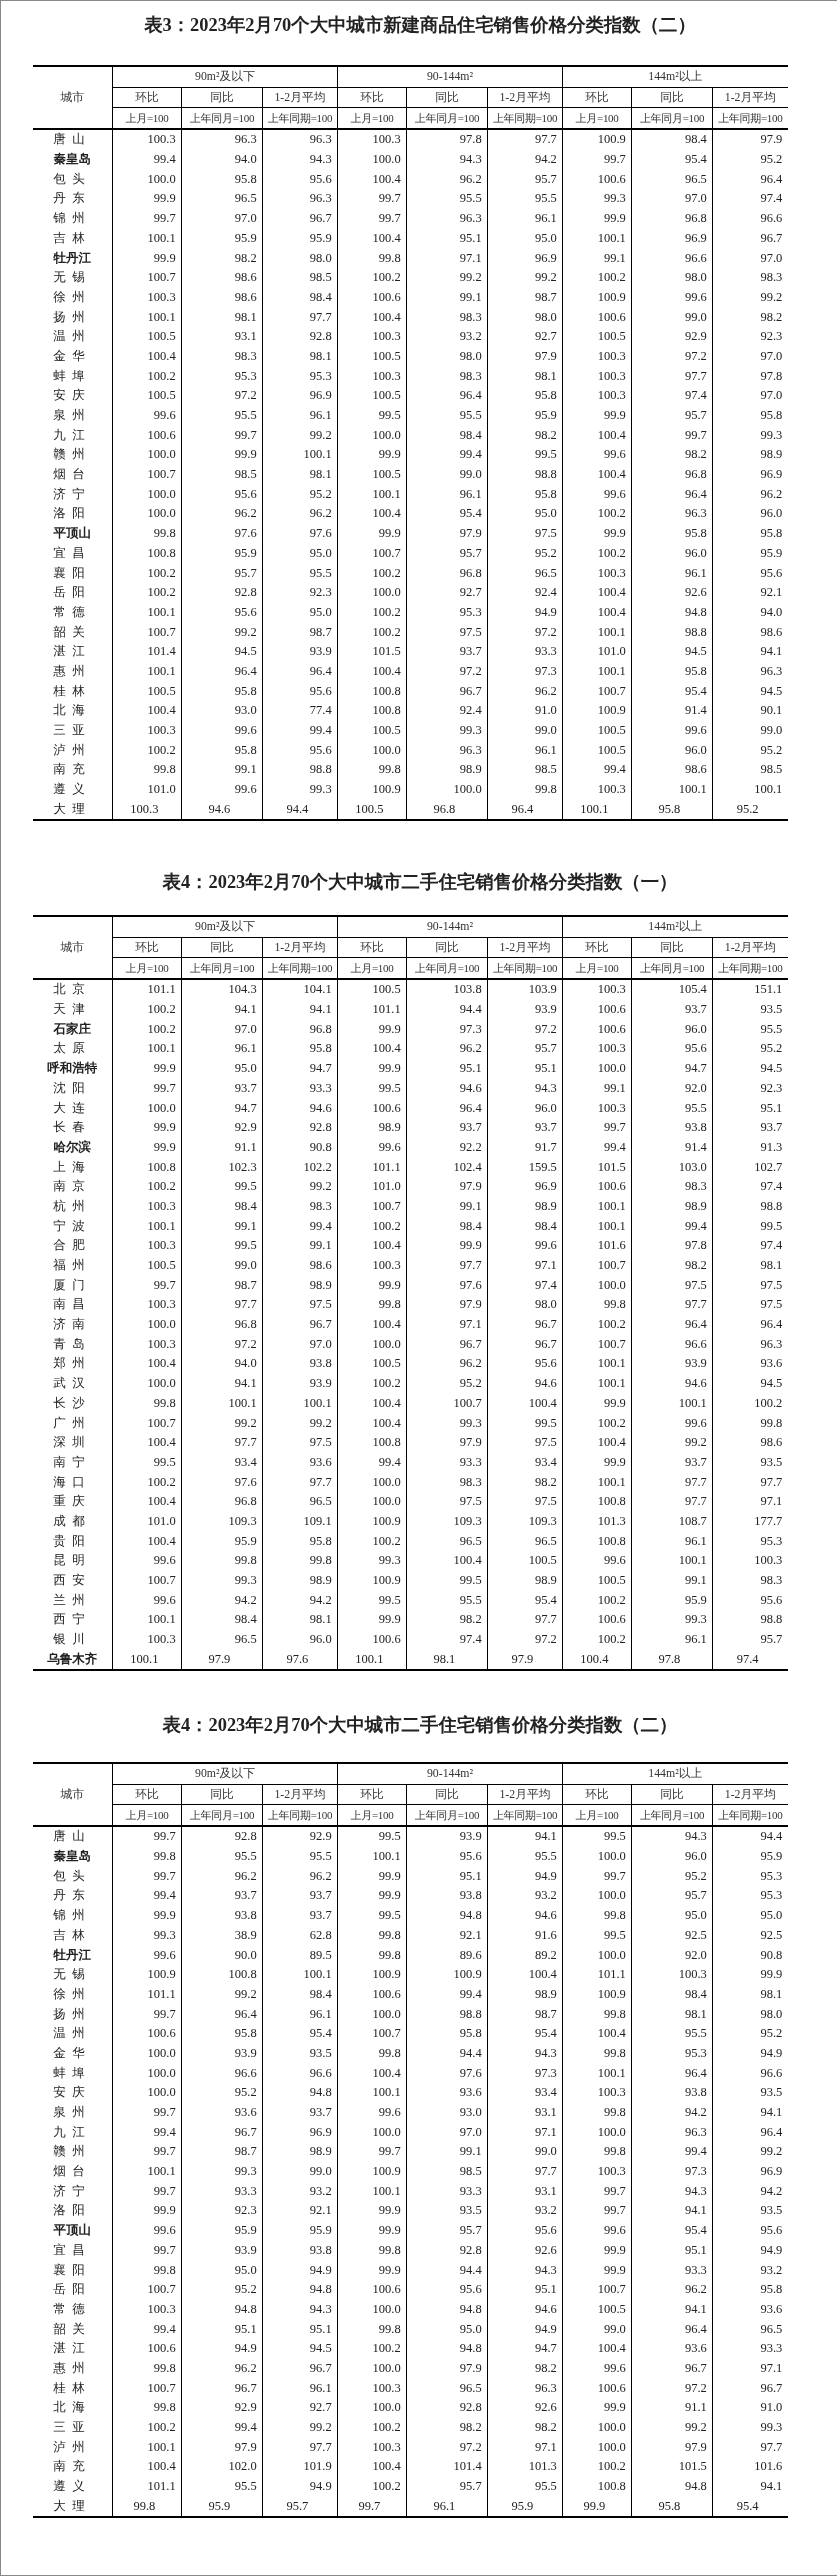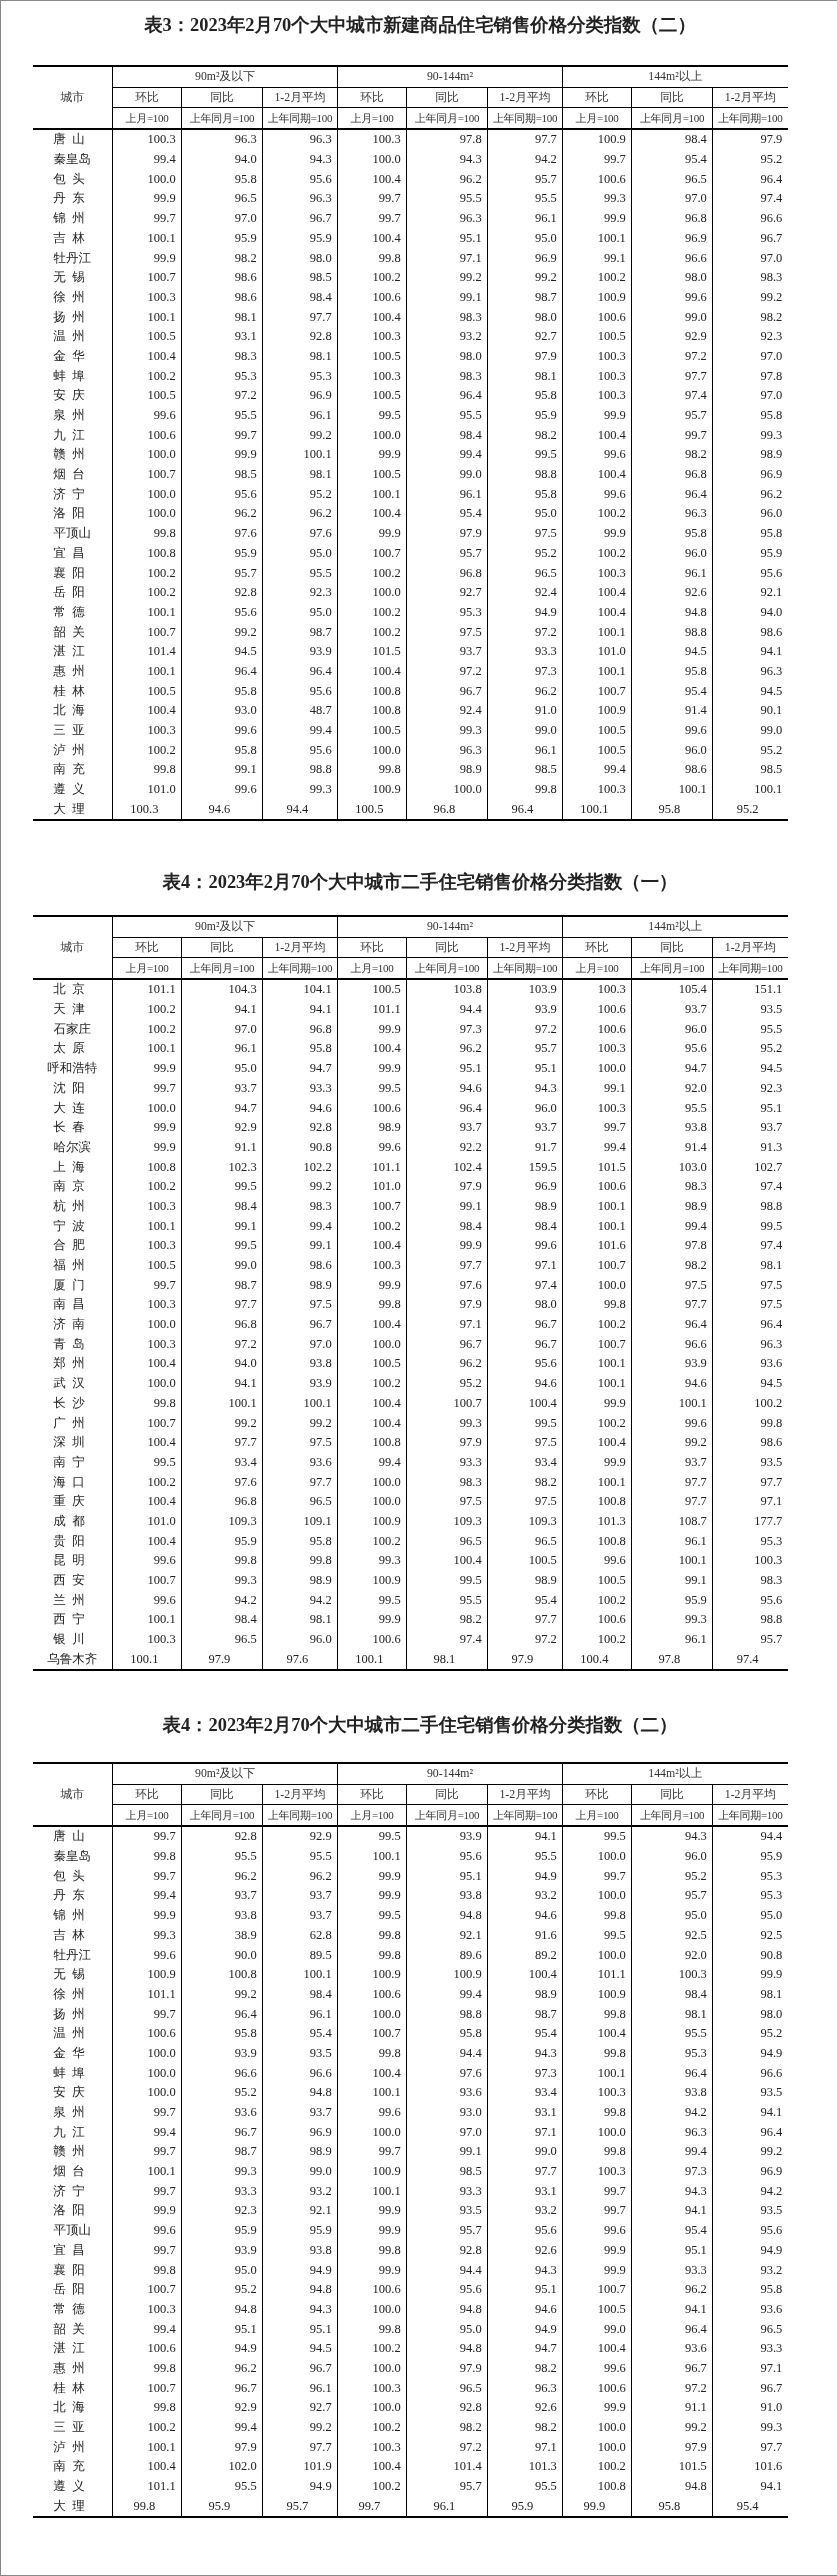--- a/index.html
+++ b/index.html
@@ -11,21 +11,21 @@
   table.idx col.cB{width:81px;}
   table.idx col.cC{width:75px;}
   table.idx thead tr.r1 th{border-top:2.6px solid #000;height:19.7px;}
   table.idx th{font-weight:normal;text-align:center;border-right:1.3px solid #000;border-bottom:1.3px solid #000;padding:0;height:19.7px;font-size:11.8px;color:#333;}
   table.idx th:last-child{border-right:none;}
   table.idx thead tr.r3 th{border-bottom:2.6px solid #000;font-size:11px;letter-spacing:-0.3px;margin-left:46px;}
   table.idx th.city-h{border-bottom:2.6px solid #000;}
   table.idx td{text-align:right;padding:0 5.3px 0 0;height:19.7px;border-right:1.3px solid #000;font-size:12.5px;color:#222;}
   table.idx td:last-child{border-right:none;}
   table.idx td.city{text-align:center;padding:0;font-size:12.5px;letter-spacing:6.6px;}
-  table.idx td.city.long{letter-spacing:0px;}
+  table.idx td.city.long{letter-spacing:0px;font-weight:bold;}
   table.idx tbody tr:last-child td{border-bottom:2.6px solid #000;text-align:center;}
 </style>
 </head>
 <body>
 
 <div>
   <div class="tbl-title" style="top:10.5px;">表3：2023年2月70个大中城市新建商品住宅销售价格分类指数（二）</div>
   <table class="idx" style="top:64px;">
       <colgroup>
         <col class="c0">
@@ -415,21 +415,21 @@
           <td>96.7</td>
           <td>96.2</td>
           <td>100.7</td>
           <td>95.4</td>
           <td>94.5</td>
         </tr>
         <tr>
           <td class="city">北海</td>
           <td>100.4</td>
           <td>93.0</td>
-          <td>48.7</td>
+          <td>77.4</td>
           <td>100.8</td>
           <td>92.4</td>
           <td>91.0</td>
           <td>100.9</td>
           <td>91.4</td>
           <td>90.1</td>
         </tr>
         <tr>
           <td class="city">三亚</td>
           <td>100.3</td>

